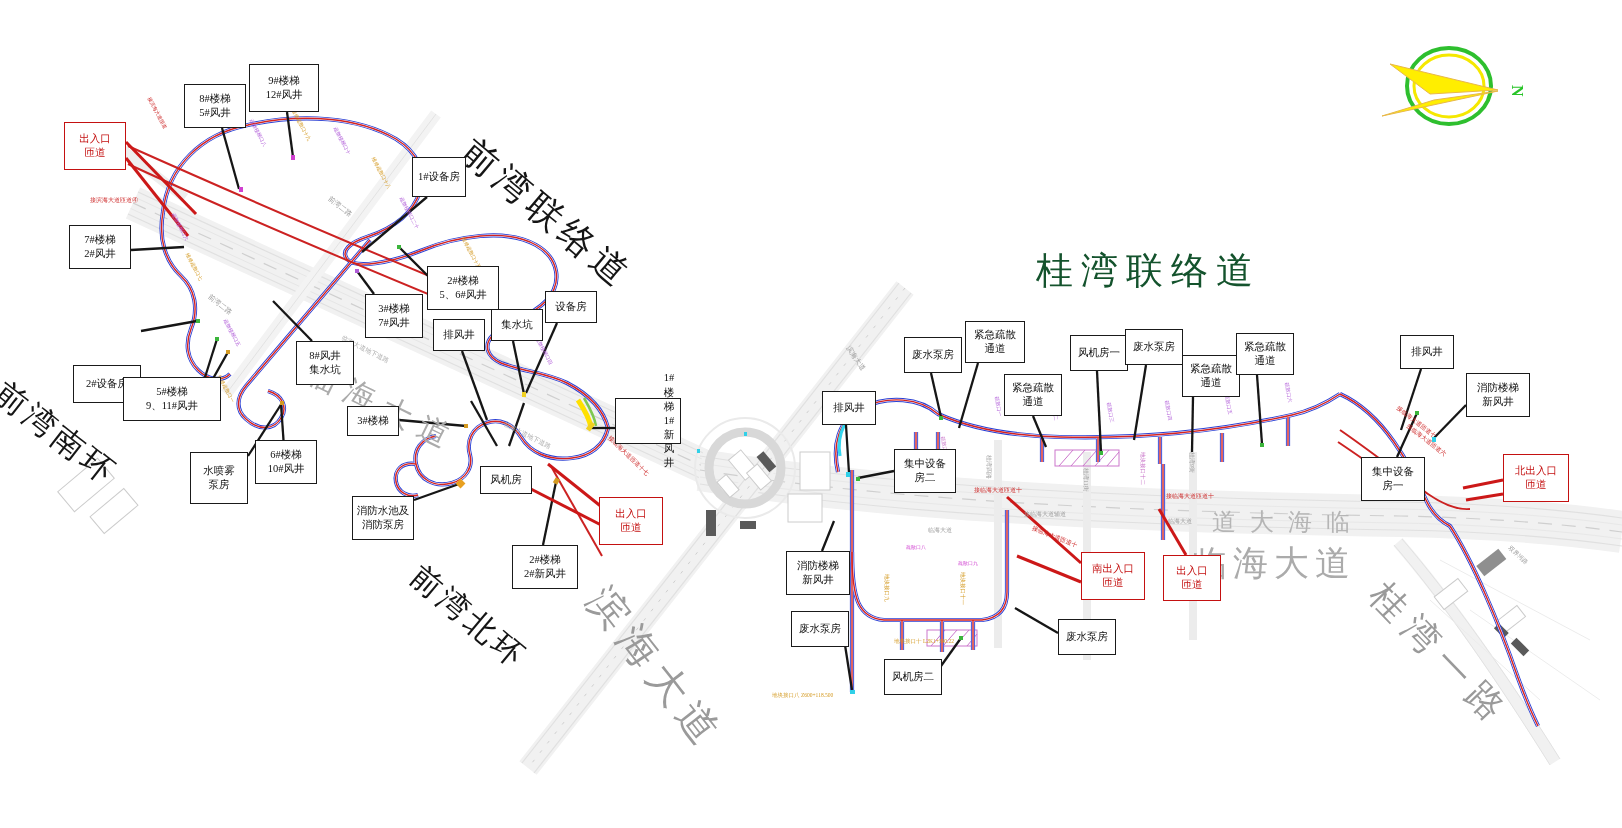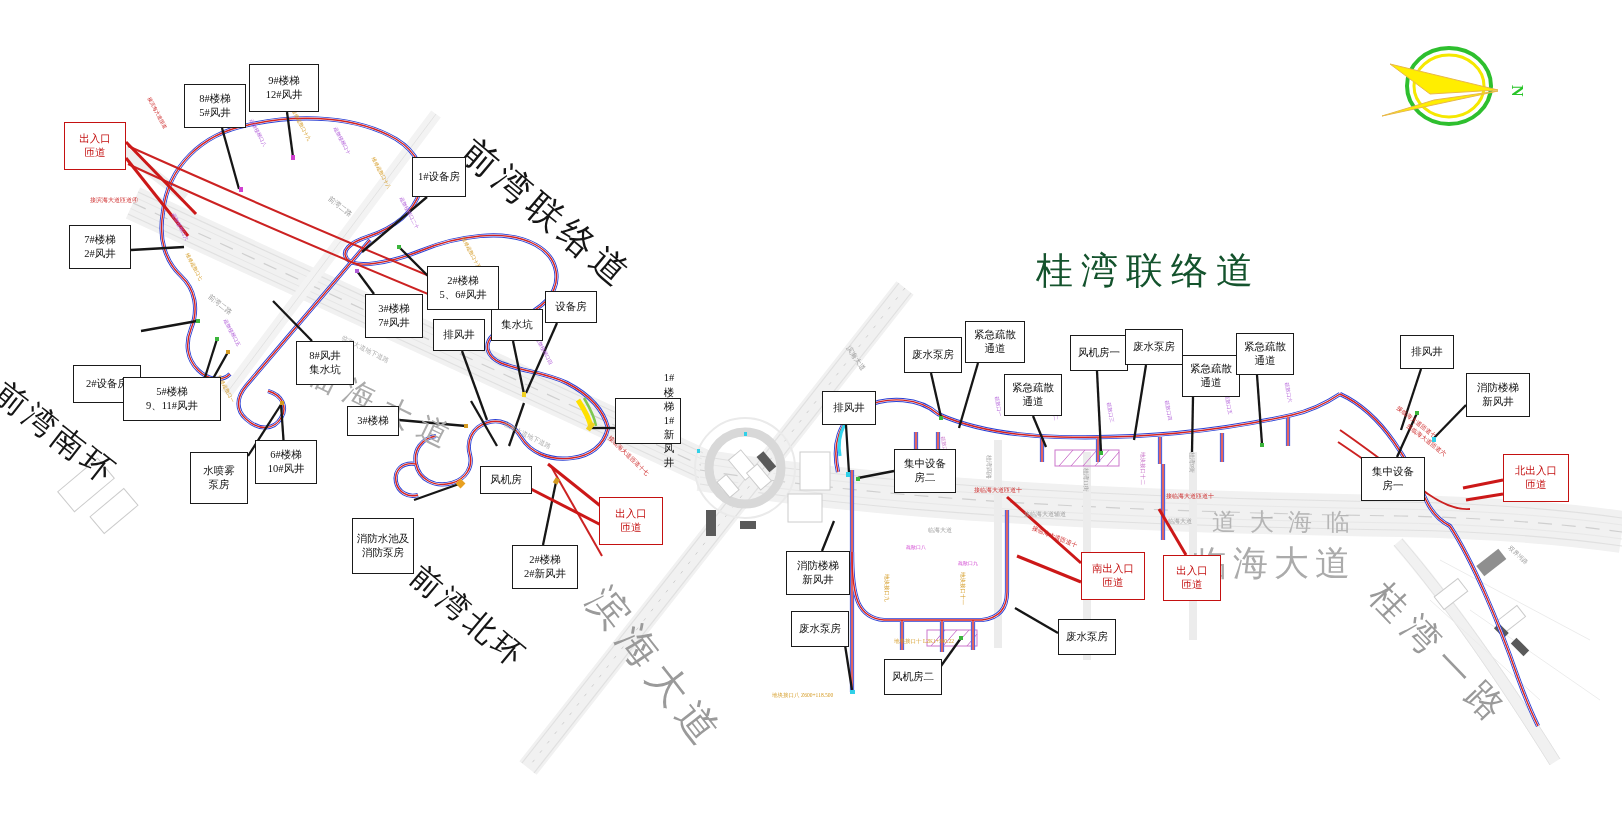--- a/index.html
+++ b/index.html
@@ -241,21 +241,21 @@
 5、6#风井</div>
       <div class="box" style="left: 365px; top: 294px; width: 58px; height: 44px;">3#楼梯
 7#风井</div>
       <div class="box" style="left: 296px; top: 341px; width: 58px; height: 44px;">8#风井
 集水坑</div>
       <div class="box" style="left: 433px; top: 319px; width: 52px; height: 32px;">排风井</div>
       <div class="box" style="left: 491px; top: 309px; width: 52px; height: 32px;">集水坑</div>
       <div class="box" style="left: 545px; top: 291px; width: 52px; height: 32px;">设备房</div>
       <div class="box" style="left: 347px; top: 406px; width: 52px; height: 30px;">3#楼梯</div>
       <div class="box" style="left: 480px; top: 446px; width: 52px; height: 28px; margin-top: 20px;">风机房</div>
-      <div class="box" style="left: 352px; top: 518px; width: 62px; height: 56px;">消防水池及
+      <div class="box" style="left: 352px; top: 496px; width: 62px; height: 44px;">消防水池及
 消防泵房</div>
       <div class="box" style="left: 512px; top: 545px; width: 66px; height: 44px;">2#楼梯
 2#新风井</div>
       <div class="box" style="left: 615px; top: 398px; width: 66px; height: 46px; padding-left: 44px;">1#楼梯
 1#新风井</div>
       <div class="box ramp" style="left: 599px; top: 497px; width: 64px; height: 48px;">出入口
 匝道</div>
       <div class="box" style="left: 822px; top: 391px; width: 54px; height: 34px;">排风井</div>
       <div class="box" style="left: 904px; top: 337px; width: 58px; height: 36px;">废水泵房</div>
       <div class="box" style="left: 965px; top: 321px; width: 60px; height: 42px;">紧急疏散

